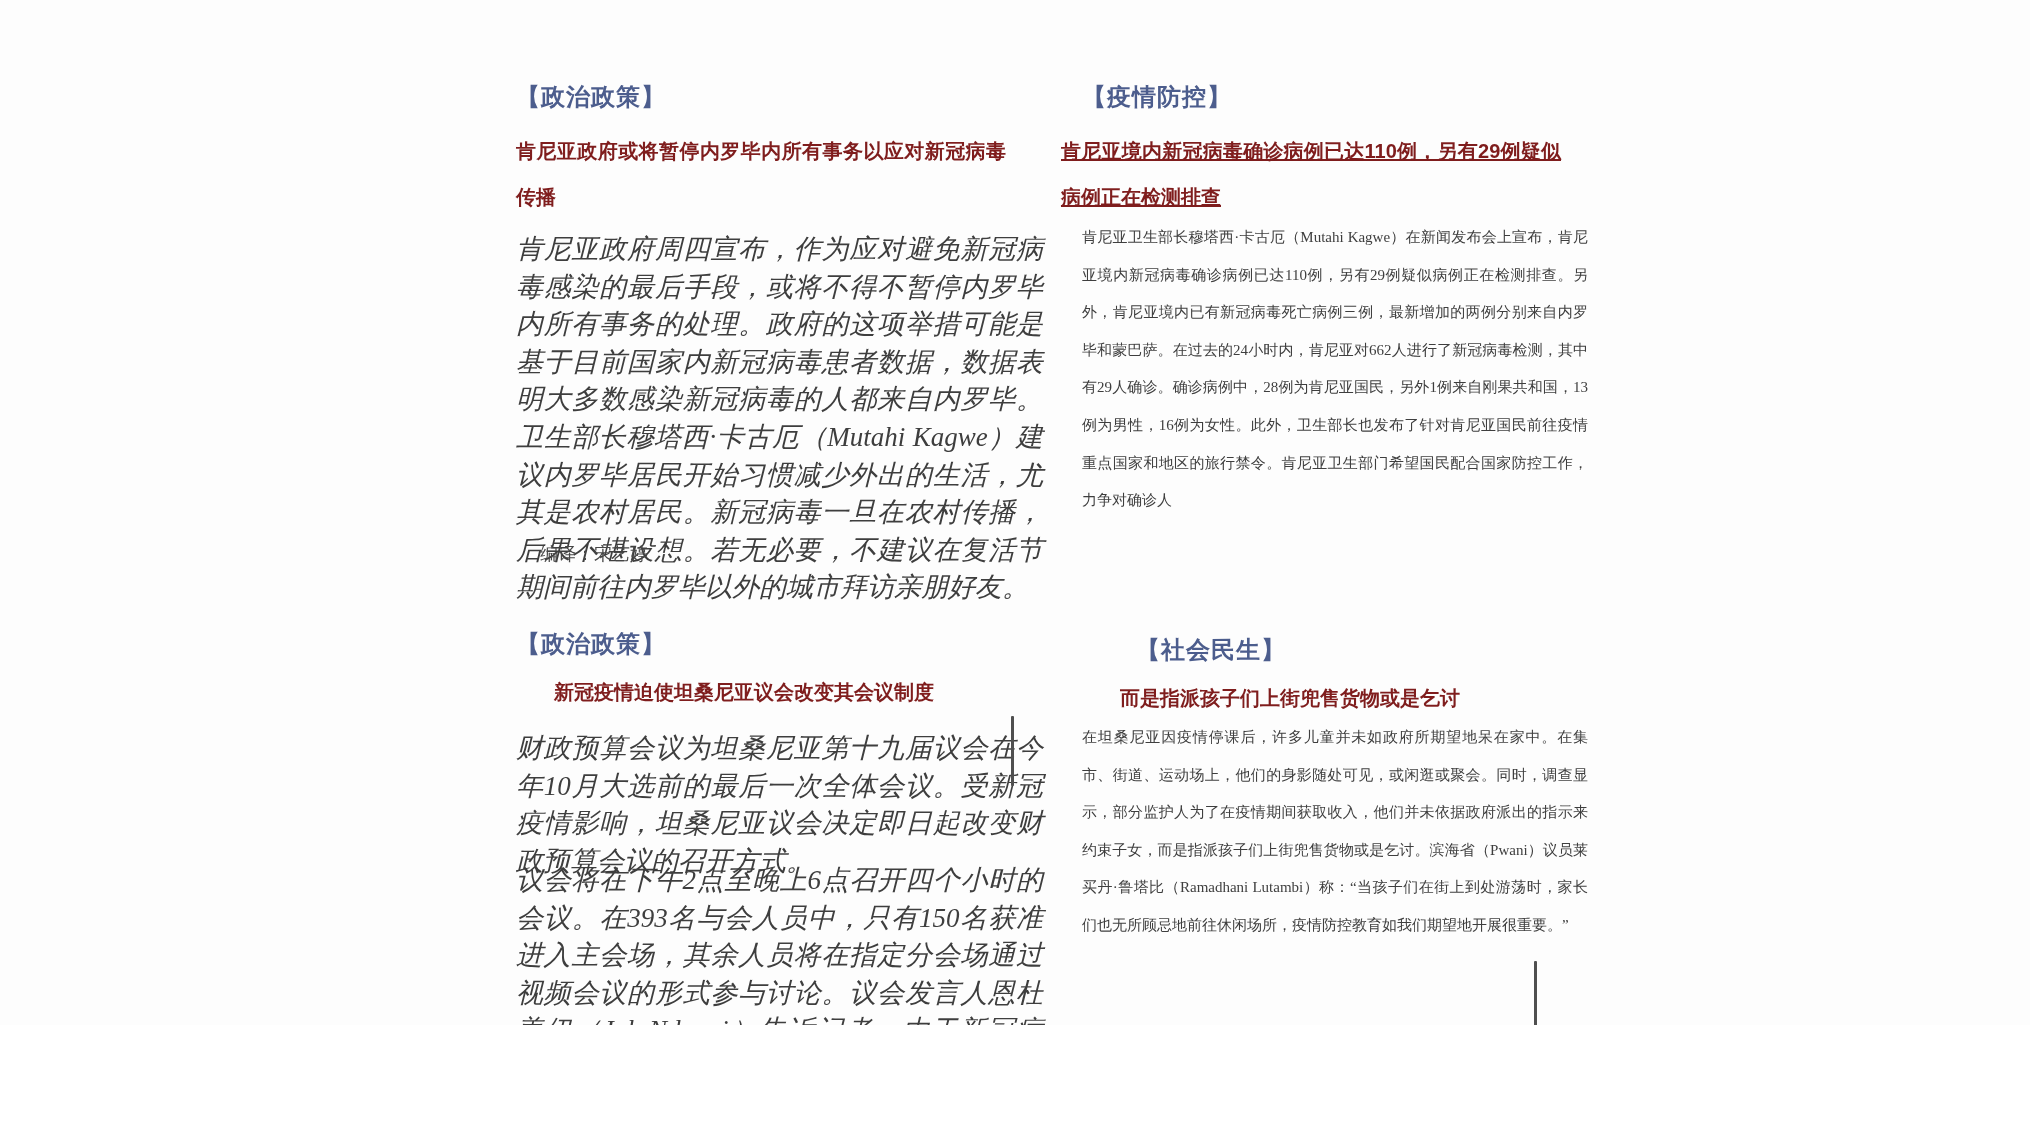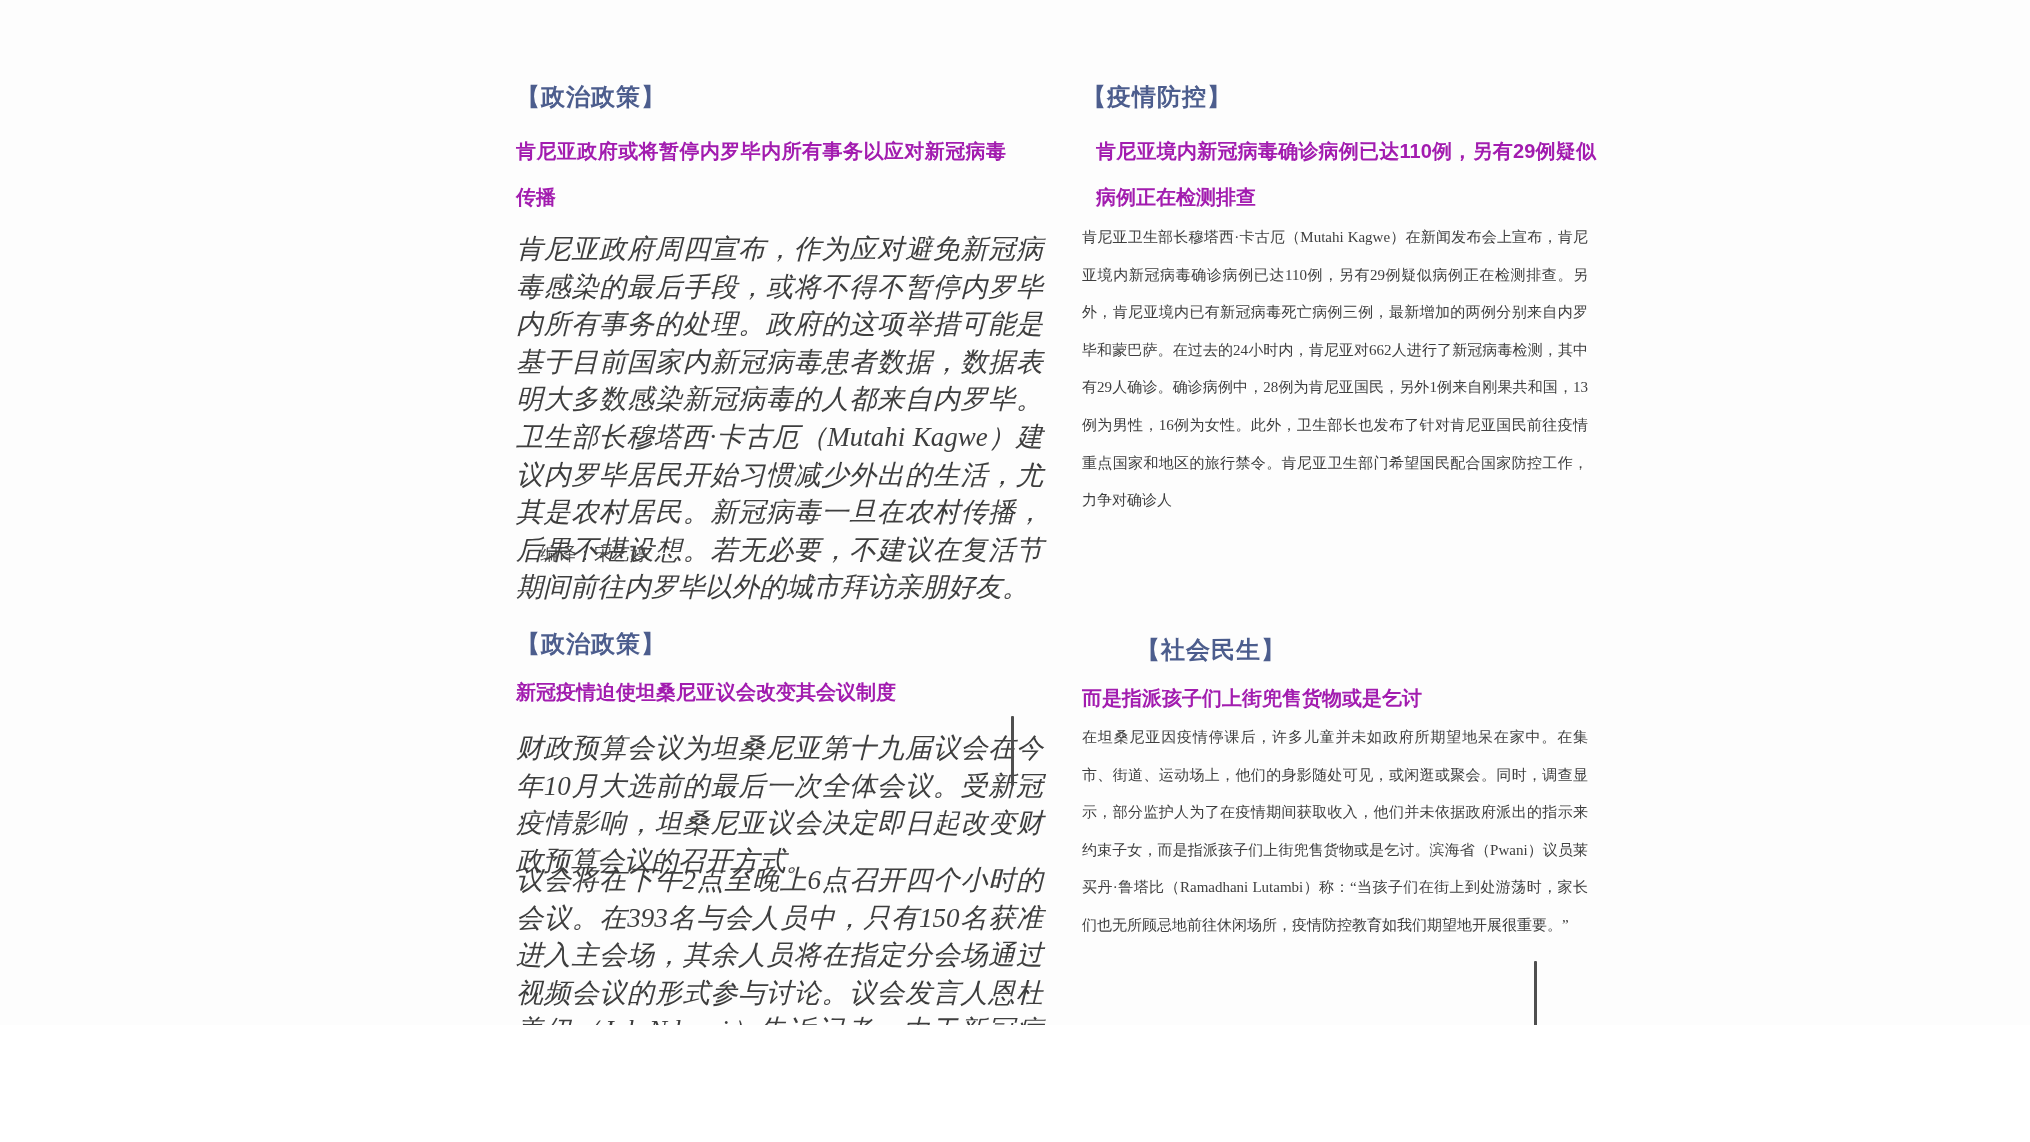--- a/index.html
+++ b/index.html
@@ -8,24 +8,24 @@
     font-family:"Liberation Serif",serif;
   }
   .content{position:absolute;inset:0;filter:blur(0.45px);}
   .abs{position:absolute;}
   .category{
     font-family:"Liberation Sans",sans-serif;font-weight:700;
     font-size:24px;line-height:32px;color:#4c5d8d;letter-spacing:1px;
   }
   .title{
     font-family:"Liberation Sans",sans-serif;font-weight:700;
-    font-size:20px;color:#a21caf;text-align:justify;word-break:break-all;
+    font-size:20px;color:#7f1d1d;text-align:justify;word-break:break-all;
   }
   .title.twoline{line-height:46px;}
-  .title.oneline{line-height:28px;}
+  .title.oneline{line-height:28px;margin-left:38px;}
   .bodytext{
     font-size:15px;line-height:37.6px;color:#3e3e3e;
     text-align:justify;word-break:break-all;
   }
   .bodytext.left{font-size:27px;font-style:italic;}
   .editor{font-size:18px;line-height:24px;color:#474747;}
   .change-bar{position:absolute;width:3px;background:#4f4f4f;border-radius:1px;}
 </style>
 </head>
 <body>
@@ -35,21 +35,21 @@
 
     <section>
       <h2 class="abs category" style="left:516px;top:61px;">【政治政策】</h2>
       <h3 class="abs title twoline" style="left:516px;top:108px;width:490px;">肯尼亚政府或将暂停内罗毕内所有事务以应对新冠病毒传播</h3>
       <p class="abs bodytext left" style="left:516px;top:204px;width:527px;">肯尼亚政府周四宣布，作为应对避免新冠病毒感染的最后手段，或将不得不暂停内罗毕内所有事务的处理。政府的这项举措可能是基于目前国家内新冠病毒患者数据，数据表明大多数感染新冠病毒的人都来自内罗毕。卫生部长穆塔西·卡古厄（Mutahi Kagwe）建议内罗毕居民开始习惯减少外出的生活，尤其是农村居民。新冠病毒一旦在农村传播，后果不堪设想。若无必要，不建议在复活节期间前往内罗毕以外的城市拜访亲朋好友。</p>
       <p class="abs editor" style="left:540px;top:524px;">编译：宋艺婷</p>
     </section>
 
     <section>
       <h2 class="abs category" style="left:1082px;top:61px;text-align:center;">【疫情防控】</h2>
-      <h3 class="abs title twoline" style="left:1096px;top:108px;width:500px;">肯尼亚境内新冠病毒确诊病例已达110例，另有29例疑似病例正在检测排查</h3>
+      <h3 class="abs title twoline" style="left:1061px;top:108px;width:500px;text-decoration:underline;">肯尼亚境内新冠病毒确诊病例已达110例，另有29例疑似病例正在检测排查</h3>
       <p class="abs bodytext" style="left:1082px;top:204px;width:506px;">肯尼亚卫生部长穆塔西·卡古厄（Mutahi Kagwe）在新闻发布会上宣布，肯尼亚境内新冠病毒确诊病例已达110例，另有29例疑似病例正在检测排查。另外，肯尼亚境内已有新冠病毒死亡病例三例，最新增加的两例分别来自内罗毕和蒙巴萨。在过去的24小时内，肯尼亚对662人进行了新冠病毒检测，其中有29人确诊。确诊病例中，28例为肯尼亚国民，另外1例来自刚果共和国，13例为男性，16例为女性。此外，卫生部长也发布了针对肯尼亚国民前往疫情重点国家和地区的旅行禁令。肯尼亚卫生部门希望国民配合国家防控工作，力争对确诊人</p>
     </section>
 
     <section>
       <h2 class="abs category" style="left:516px;top:608px;">【政治政策】</h2>
       <h3 class="abs title oneline" style="left:516px;top:658px;width:527px;">新冠疫情迫使坦桑尼亚议会改变其会议制度</h3>
       <p class="abs bodytext left" style="left:516px;top:703px;width:527px;">财政预算会议为坦桑尼亚第十九届议会在今年10月大选前的最后一次全体会议。受新冠疫情影响，坦桑尼亚议会决定即日起改变财政预算会议的召开方式。</p>
       <p class="abs bodytext left" style="left:516px;top:835px;width:527px;">议会将在下午2点至晚上6点召开四个小时的会议。在393名与会人员中，只有150名获准进入主会场，其余人员将在指定分会场通过视频会议的形式参与讨论。议会发言人恩杜盖伊（Job Ndugai）告诉记者，由于新冠病毒具有易传染性，坦桑尼亚议会决定避免议员、议会工作人员与参观议会的游客的大范围聚集。</p>
       <p class="abs editor" style="left:509px;top:1078px;">编译：高彬皓</p>
     </section>

